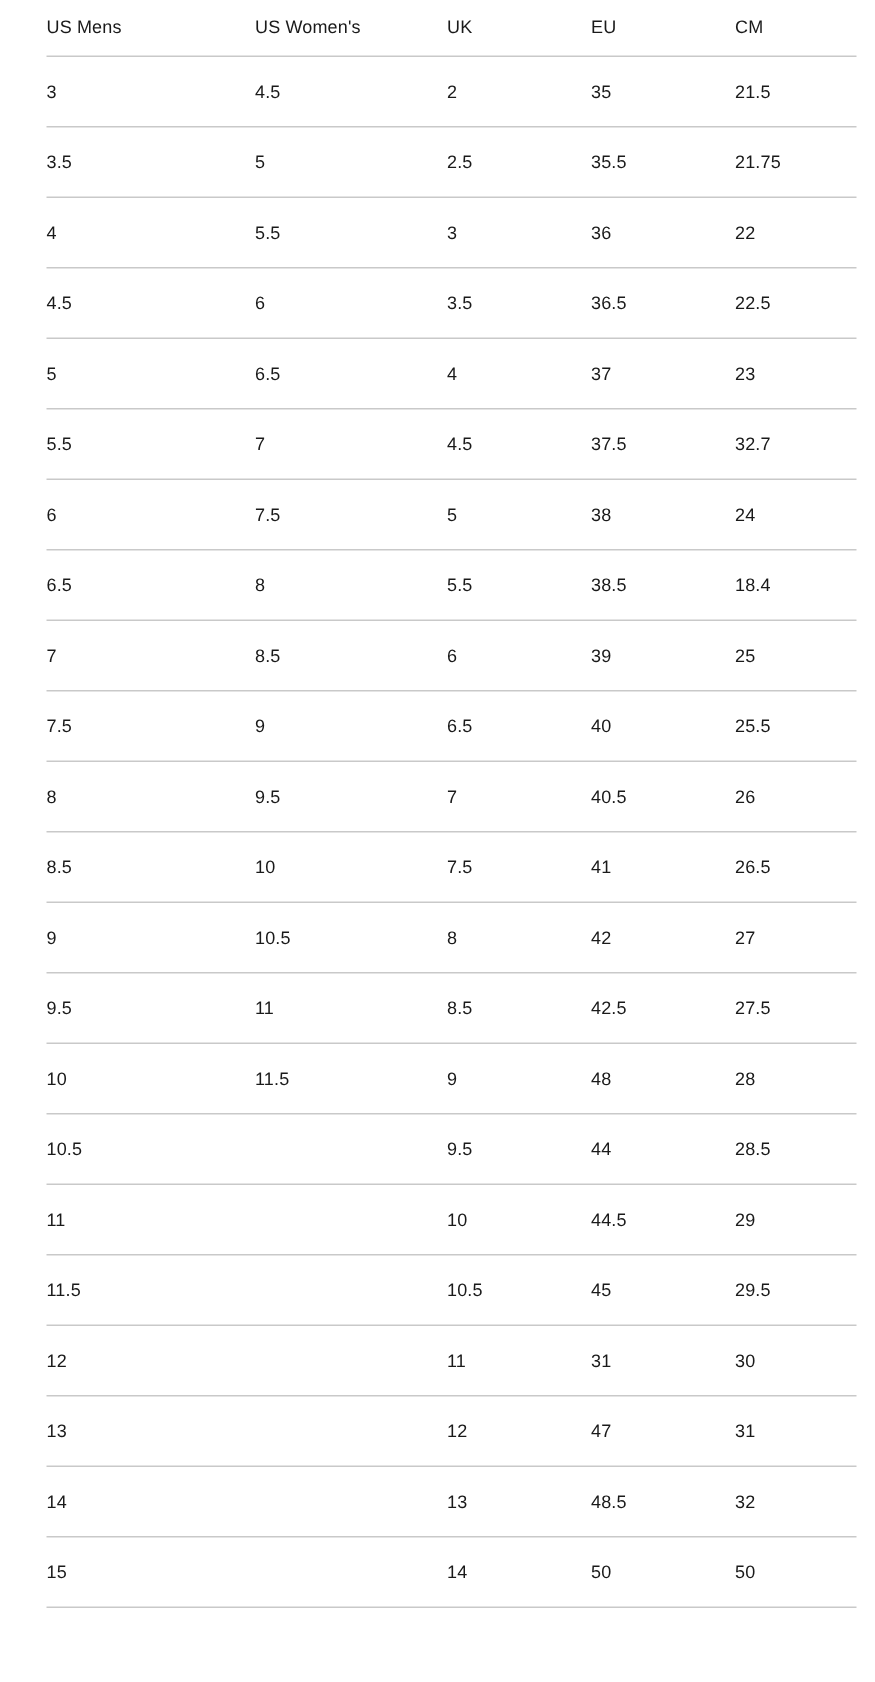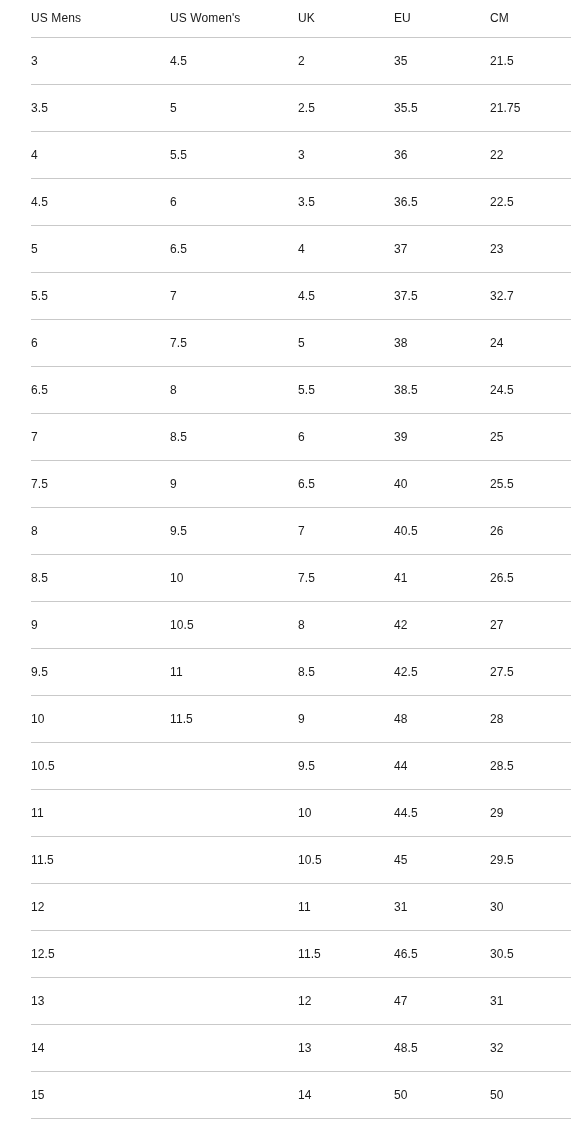--- a/index.html
+++ b/index.html
@@ -130,21 +130,21 @@
           <td>7.5</td>
           <td>5</td>
           <td>38</td>
           <td>24</td>
         </tr>
         <tr>
           <td>6.5</td>
           <td>8</td>
           <td>5.5</td>
           <td>38.5</td>
-          <td>24.5</td>
+          <td>18.4</td>
         </tr>
         <tr>
           <td>7</td>
           <td>8.5</td>
           <td>6</td>
           <td>39</td>
           <td>25</td>
         </tr>
         <tr>
           <td>7.5</td>
@@ -210,27 +210,20 @@
           <td>29.5</td>
         </tr>
         <tr>
           <td>12</td>
           <td class="empty-cell"></td>
           <td>11</td>
           <td>31</td>
           <td>30</td>
         </tr>
         <tr>
-          <td>12.5</td>
-          <td class="empty-cell"></td>
-          <td>11.5</td>
-          <td>46.5</td>
-          <td>30.5</td>
-        </tr>
-        <tr>
           <td>13</td>
           <td class="empty-cell"></td>
           <td>12</td>
           <td>47</td>
           <td>31</td>
         </tr>
         <tr>
           <td>14</td>
           <td class="empty-cell"></td>
           <td>13</td>

